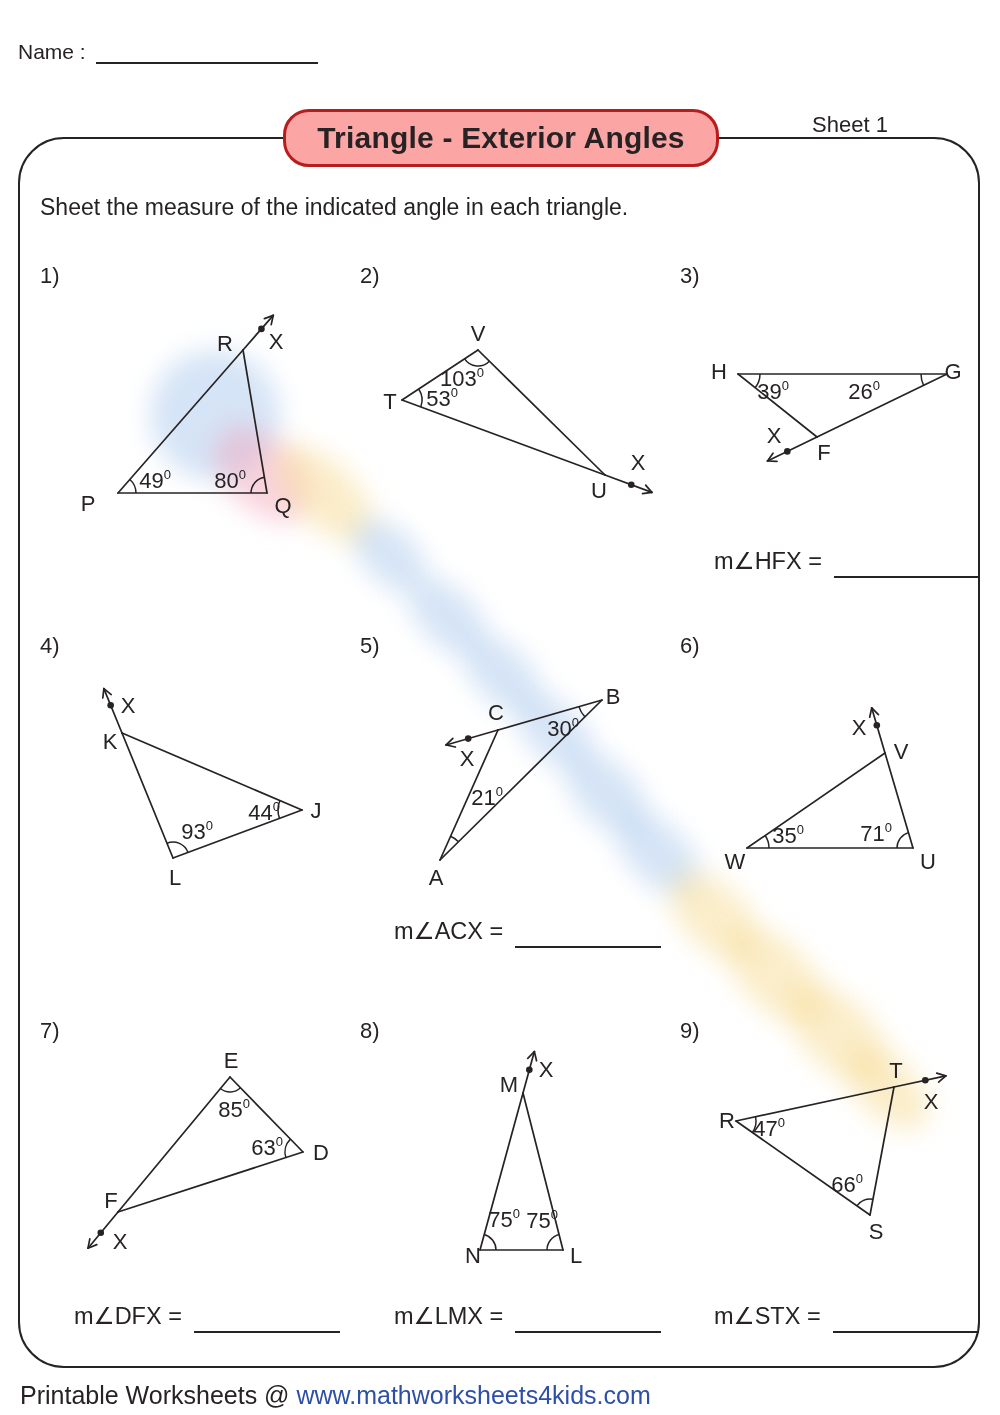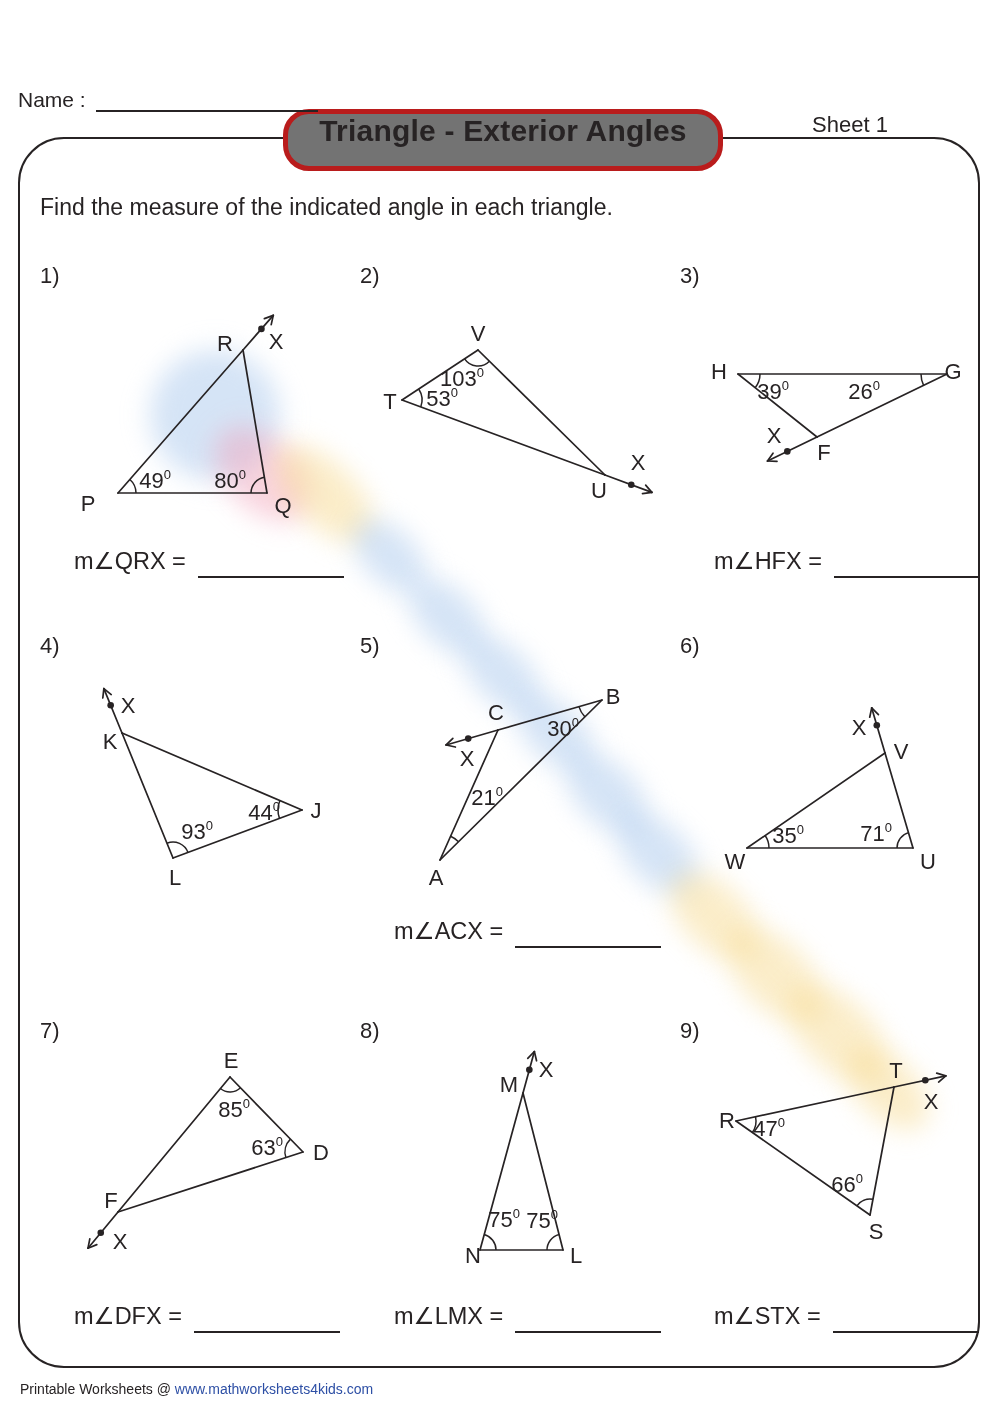--- a/index.html
+++ b/index.html
@@ -1,24 +1,24 @@
 <!DOCTYPE html>
 <html><head>
 <meta charset="utf-8">
 <style>
   html,body{margin:0;padding:0;background:#ffffff;}
   .page{position:relative;width:1000px;height:1415px;background:#fff;
         font-family:"Liberation Sans",sans-serif;color:#272324;overflow:hidden;}
   
-  .name-row{position:absolute;left:18px;top:40px;font-size:21px;z-index:3;margin-top:48px;}
+  .name-row{position:absolute;left:18px;top:40px;font-size:21px;z-index:3;}
   .name-line{display:inline-block;width:222px;border-bottom:2.2px solid #272324;margin-left:10px;height:18px;vertical-align:bottom;}
   .sheet-label{position:absolute;left:800px;top:112px;width:100px;text-align:center;font-size:22px;z-index:3;}
   .frame{position:absolute;left:18px;top:137px;width:958px;height:1227px;border:2.4px solid #272324;border-radius:46px;z-index:1;}
-  .title-box{position:absolute;left:283px;top:109px;width:430px;height:52px;background:#737373;border:5px solid #b91c1c;border-radius:26px;
-             display:flex;align-items:flex-start;justify-content:center;z-index:2;}
+  .title-box{position:absolute;left:283px;top:109px;width:430px;height:52px;background:#fca5a5;border:3px solid #b91c1c;border-radius:26px;
+             display:flex;align-items:center;justify-content:center;z-index:2;}
   .title-box span{font-size:30px;font-weight:bold;letter-spacing:.2px;}
   .instruction{position:absolute;left:40px;top:194px;font-size:23px;z-index:3;}
   
   .wm{position:absolute;border-radius:50%;filter:blur(13px);pointer-events:none;z-index:0;transform:rotate(45deg);}
   .wm-blue{background:rgba(178,206,238,0.55);}
   .wm-pink{background:rgba(242,160,184,0.45);}
   .wm-yellow{background:rgba(247,219,148,0.5);}
   
   .cell{position:absolute;width:307px;height:350px;z-index:2;}
   .pnum{position:absolute;left:0;top:8px;font-size:22px;}
@@ -26,21 +26,21 @@
   .question{position:absolute;left:34px;top:294px;display:flex;align-items:flex-end;white-space:nowrap;}
   .qtext{font-size:23.5px;line-height:1.05;}
   .qline{display:inline-block;width:146px;height:0;border-bottom:2.3px solid #272324;margin-left:12px;margin-bottom:-4px;}
   
   svg .edge{stroke:#272324;stroke-width:1.7;fill:none;stroke-linecap:round;}
   svg .arc{stroke:#272324;stroke-width:1.5;fill:none;}
   svg .dot{fill:#272324;}
   svg text{font-family:"Liberation Sans",sans-serif;font-size:22px;fill:#272324;}
   svg .sup{font-size:13px;}
   
-  .footer{position:absolute;left:20px;top:1381px;font-size:14px;z-index:3;}
+  .footer{position:absolute;left:20px;top:1381px;font-size:25px;z-index:3;}
   .footer a{color:#2d4fa5;text-decoration:none;}
 </style>
 </head>
 <body>
 
 <div class="page">
 
   <div class="wm wm-blue" style="left:150px;top:350px;width:130px;height:130px"></div>
   <div class="wm wm-pink" style="left:205px;top:438px;width:115px;height:72px"></div>
   <div class="wm wm-yellow" style="left:262px;top:463px;width:125px;height:62px"></div>
@@ -56,45 +56,41 @@
   <div class="wm wm-yellow" style="left:838px;top:1060px;width:100px;height:58px"></div>
 
   <div class="name-row">
     <span>Name :</span><span class="name-line"></span>
   </div>
   <div class="sheet-label">Sheet 1</div>
   <div class="frame"></div>
   <div class="title-box">
     <span>Triangle - Exterior Angles</span>
   </div>
-  <div class="instruction">Find the measure of the indicated angle in each triangle.</div>
+  <div class="instruction">Sheet the measure of the indicated angle in each triangle.</div>
 
   <div class="cell" style="left:40px;top:255px">
     <div class="pnum">1)</div>
     <svg class="diagram" width="307" height="285" viewBox="0 0 307 285">
         <line x1="78" y1="238" x2="203" y2="95" class="edge"></line>
         <line x1="203" y1="95" x2="227" y2="238" class="edge"></line>
         <line x1="78" y1="238" x2="227" y2="238" class="edge"></line>
         <line x1="203" y1="95" x2="233.2740618751528" y2="60.366473214825206" class="edge"></line>
         <line x1="233.2740618751528" y1="60.366473214825206" x2="224.35806693789817" y2="63.64596010744269" class="edge"></line>
         <line x1="233.2740618751528" y1="60.366473214825206" x2="231.21632231664088" y2="69.64093858536464" class="edge"></line>
         <circle cx="221.4276898370495" cy="73.91872282641535" r="3.3" class="dot"></circle>
         <text x="236" y="94" text-anchor="middle">X</text>
         <path d="M 89.84637203810327 224.44775038840987 A 18 18 0 0 1 96 238" class="arc"></path>
         <text x="115" y="233" text-anchor="middle"><tspan>49</tspan><tspan dy="-9" class="sup">0</tspan></text>
         <path d="M 211 238 A 16 16 0 0 1 224.35172413793103 222.2206896551724" class="arc"></path>
         <text x="190" y="233" text-anchor="middle"><tspan>80</tspan><tspan dy="-9" class="sup">0</tspan></text>
         <text x="48" y="256" text-anchor="middle">P</text>
         <text x="185" y="96" text-anchor="middle">R</text>
         <text x="243" y="258" text-anchor="middle">Q</text>
       </svg>
-    <div class="question">
-        <span class="qtext">m∠QRX =</span>
-        <span class="qline"></span>
-      </div>
   </div>
   <div class="cell" style="left:360px;top:255px">
     <div class="pnum">2)</div>
     <svg class="diagram" width="307" height="285" viewBox="0 0 307 285">
         <line x1="42" y1="145" x2="118" y2="95" class="edge"></line>
         <line x1="118" y1="95" x2="245" y2="220" class="edge"></line>
         <line x1="42" y1="145" x2="245" y2="220" class="edge"></line>
         <line x1="245" y1="220" x2="291.9013578725237" y2="237.32808788393734" class="edge"></line>
         <line x1="291.9013578725237" y1="237.32808788393734" x2="285.6594235456016" y2="230.16650594567875" class="edge"></line>
         <line x1="291.9013578725237" y1="237.32808788393734" x2="282.5025629562413" y2="238.71107527421395" class="edge"></line>

